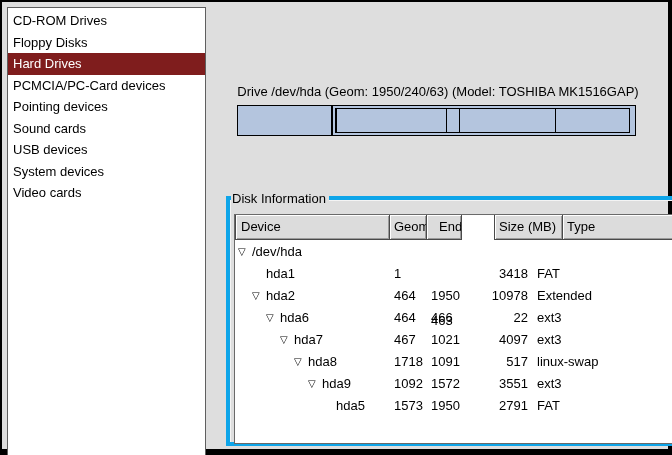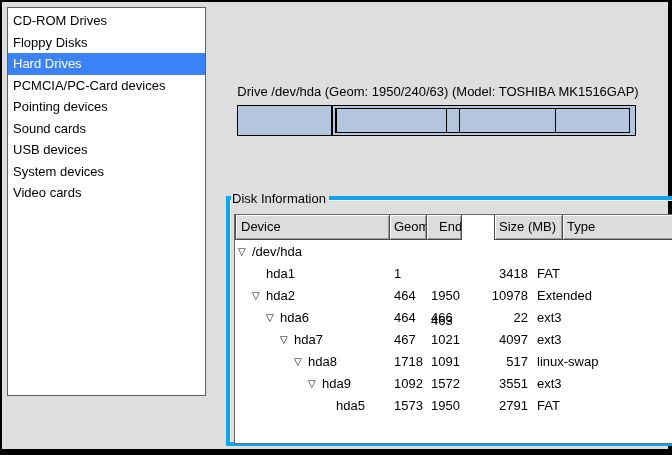--- a/index.html
+++ b/index.html
@@ -16,33 +16,33 @@
     position: absolute; inset: 0;
     background: #dedede;
     border-top: 2px solid #000;
     border-left: 2px solid #000;
     border-right: 4px solid #000;
     border-bottom: 6px solid #000;
   }
   
   .sidebar {
     position: absolute; left: 5px; top: 5px;
-    width: 199px; height: 389px;
+    width: 199px; height: 449px;
     background: #ffffff;
     border: 1px solid #5f5f5f;
     padding-top: 2px;
     overflow: hidden;
   }
   .sidebar-item {
     height: 21.5px; line-height: 21.5px;
     padding-left: 5px;
     white-space: nowrap;
     cursor: default;
   }
-  .sidebar-item.selected { background: #3b82f6; color: #ffffff; }
+  .sidebar-item.selected { background: #7f1d1d; color: #ffffff; }
   
   .drive-title {
     position: absolute; left: 213px; top: 82px; width: 446px;
     text-align: center; white-space: nowrap;
   }
   .drive-bar {
     position: absolute; left: 235px; top: 103px;
     width: 399px; height: 31px;
     display: flex;
   }

